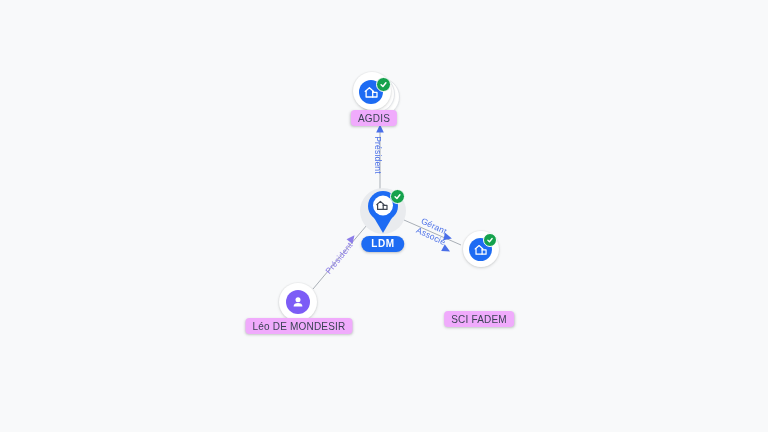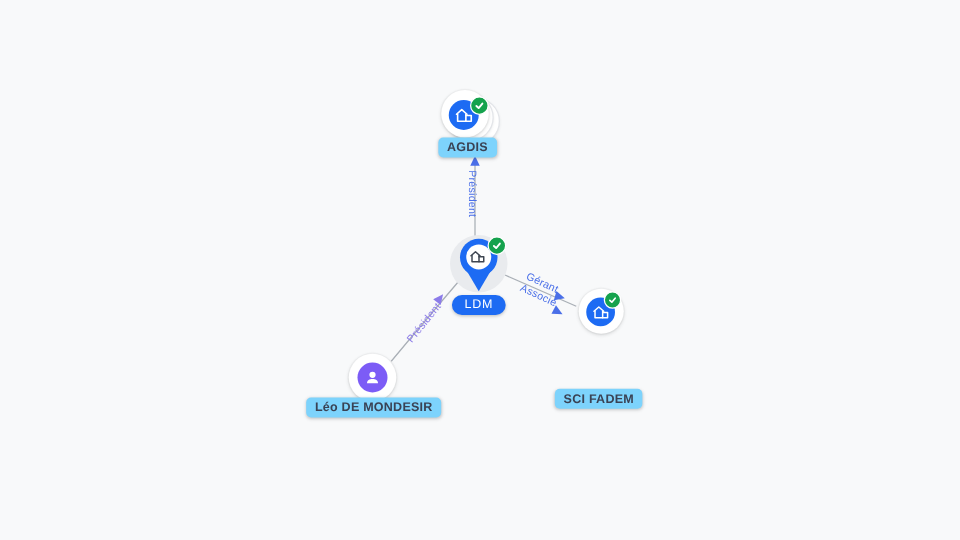--- a/index.html
+++ b/index.html
@@ -31,28 +31,28 @@
   .gray-circle{background:#e9ebee;}
 
   .badge-check{
     position:absolute;z-index:4;width:13px;height:13px;border-radius:50%;
     background:var(--verified-green,#15a24d);border:1.5px solid #fff;
     display:flex;align-items:center;justify-content:center;box-sizing:content-box;
   }
 
   .node-label{
     position:absolute;z-index:3;transform:translateX(-50%);
-    background:#7dd3fc;color:var(--label-text,#3a4254);
+    background:#f0abfc;color:var(--label-text,#3a4254);
     font-size:10px;line-height:11px;padding:2.5px 7px;border-radius:4px;
-    box-shadow:0 1px 2.5px rgba(60,64,67,.28);white-space:nowrap;letter-spacing:.2px;font-weight:bold;
+    box-shadow:0 1px 2.5px rgba(60,64,67,.28);white-space:nowrap;letter-spacing:.2px;
   }
   .focus-badge{
     position:absolute;z-index:4;transform:translateX(-50%);
     background:var(--company-blue,#1d6bf3);color:#fff;
-    font-size:10px;font-weight:normal;line-height:16px;height:16px;
+    font-size:10px;font-weight:bold;line-height:16px;height:16px;
     padding:0 10px;border-radius:8px;letter-spacing:.6px;
     box-shadow:0 1px 2.5px rgba(60,64,67,.3);
   }
   svg{display:block;}
 </style>
 </head>
 <body>
 
 <div class="canvas">
 

